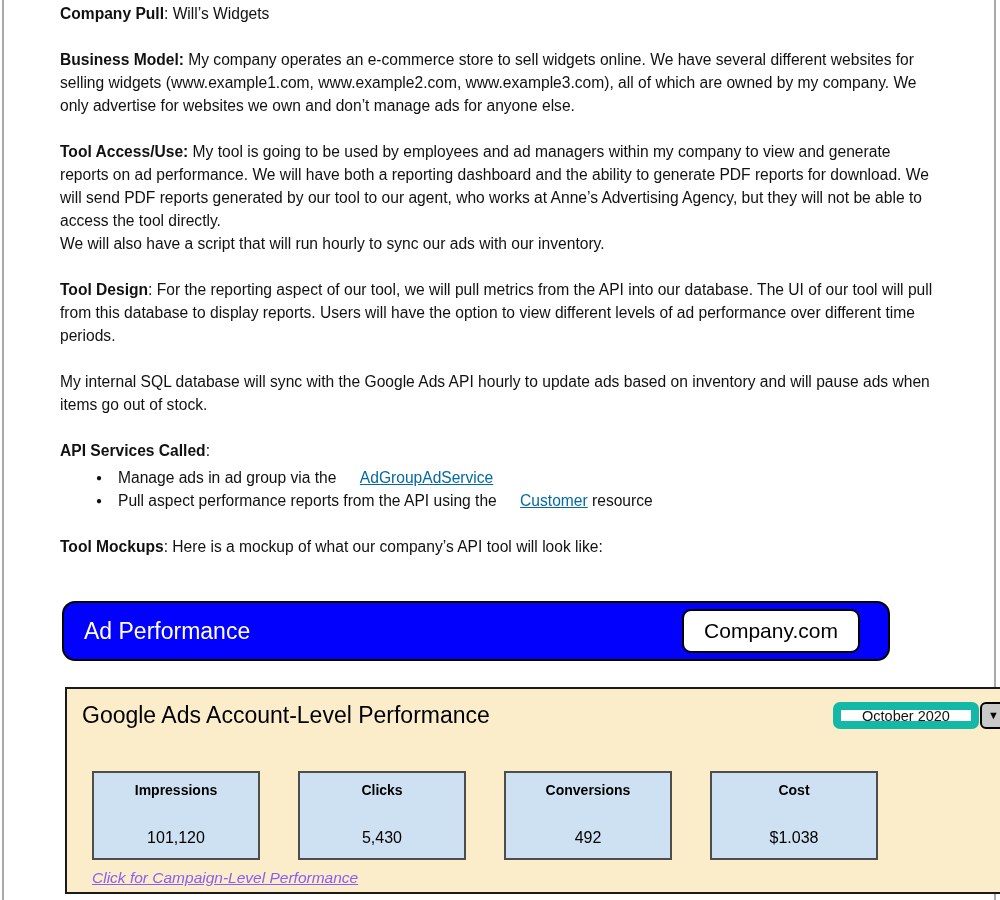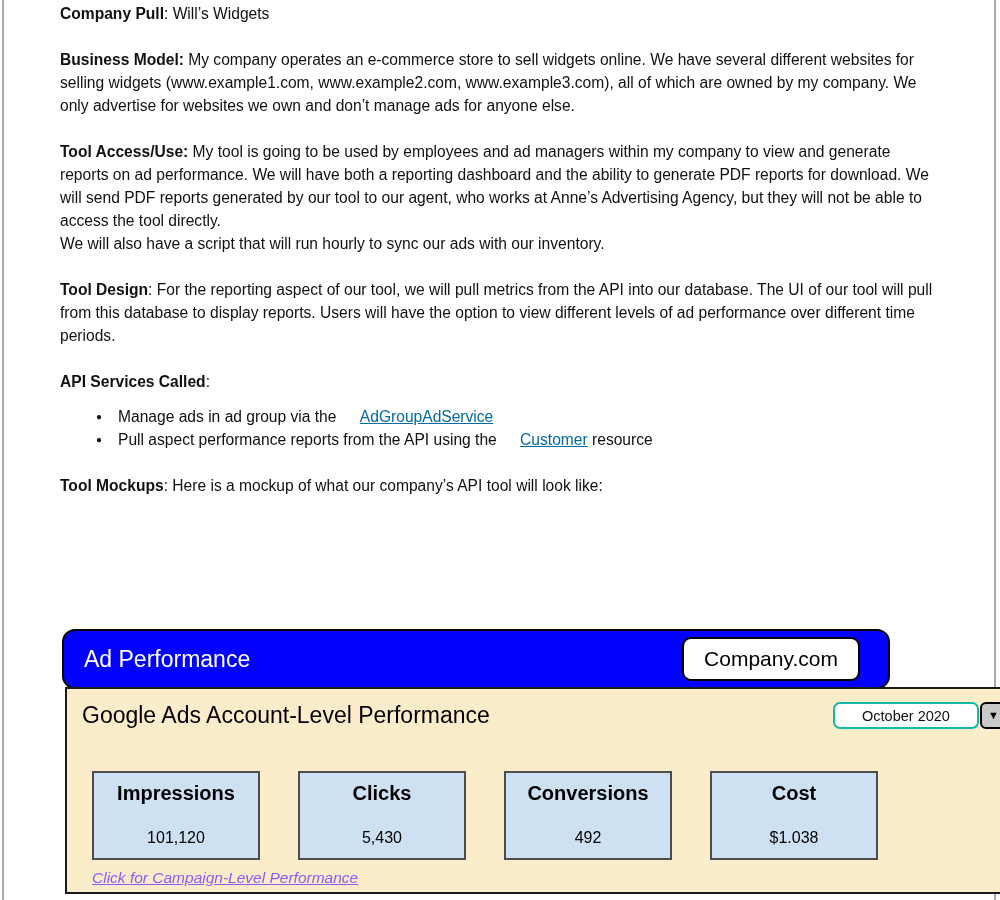--- a/index.html
+++ b/index.html
@@ -18,78 +18,79 @@
   .doc a, .doclink { color:#0369a1; text-decoration:underline; cursor:pointer;margin-left:19px; }
   .line2 { display:block; }
   ul.bullets { list-style:none; margin:0 0 23px 0; padding:0; }
   ul.bullets li { position:relative; padding-left:58px; line-height:23px; }
   ul.bullets li::before { content:"●"; position:absolute; left:36px; top:0; font-size:10px; }
 
   
   .appbar {
     position:absolute; left:62px; top:601px; width:828px; height:60px; box-sizing:border-box;
     background:#0101fd; border:2px solid #000; border-radius:13px;
-    display:flex; align-items:center;margin-top:28px;
+    display:flex; align-items:center;
   }
   .appbar-title { color:#fff; font-size:23px; margin-left:20px; }
   .site-btn {
     position:absolute; right:28px; top:6px; width:178px; height:44px; box-sizing:border-box;
     background:#fff; border:2px solid #000; border-radius:9px;
     font-family:inherit; font-size:21px; color:#000; cursor:pointer;
   }
 
   
   .panel {
     position:absolute; left:65px; top:687px; width:950px; height:207px; box-sizing:border-box;
     background:#fcedca; border:2px solid #1a1a1a;
   }
   .panel-head { position:absolute; top:13px; left:15px; right:6px; display:flex; justify-content:space-between; align-items:center; }
   .panel-title { font-size:23px; color:#000; }
   .dropdown { display:flex; align-items:center; gap:1px; }
   .dropdown-value {
     width:146px; height:27px; box-sizing:border-box; background:#fff;
-    border:2px solid #14b8a6; border-radius:7px; font-size:14.5px;
+    border:8px solid #14b8a6; border-radius:7px; font-size:14.5px;
     display:flex; align-items:center; justify-content:center; cursor:pointer;
   }
   .dropdown-btn {
     width:27px; height:27px; box-sizing:border-box; background:#c9c9c9;
     border:2px solid #000; border-radius:6px; padding:0; cursor:pointer;
     display:flex; align-items:center; justify-content:center;
   }
   .caret { font-size:11px; line-height:1; color:#000; }
 
   .cards { position:absolute; top:82px; left:25px; display:flex; gap:38px; }
   .card {
     width:168px; height:89px; box-sizing:border-box; background:#cee1f2; border:2px solid #4d4d4d;
     display:flex; flex-direction:column; align-items:center; justify-content:space-between;
     padding:9px 0 11px 0;
   }
-  .card-label { font-size:20px; font-weight:bold; color:#000; }
+  .card-label { font-size:14px; font-weight:bold; color:#000; }
   .card-value { font-size:16px; color:#000; }
 
   .panel-link { position:absolute; left:25px; top:180px; font-size:15.5px; color:#8b5cf6; text-decoration:underline; cursor:pointer;font-style:italic; }
 </style>
 </head>
 <body>
 
 <div class="page-edge left"></div>
 <div class="page-edge right"></div>
 
 <div class="doc">
 
   <p class="para"><span class="b">Company Pull</span><span>: Will’s Widgets</span></p>
 
   <p class="para"><span class="b">Business Model:</span><span> My company operates an e-commerce store to sell widgets online. We have several different websites for selling widgets (www.example1.com, www.example2.com, www.example3.com), all of which are owned by my company. We only advertise for websites we own and don’t manage ads for anyone else.</span></p>
 
   <p class="para"><span class="b">Tool Access/Use:</span><span> My tool is going to be used by employees and ad managers within my company to view and generate reports on ad performance. We will have both a reporting dashboard and the ability to generate PDF reports for download. We will send PDF reports generated by our tool to our agent, who works at Anne’s Advertising Agency, but they will not be able to access the tool directly.</span><span class="line2">We will also have a script that will run hourly to sync our ads with our inventory.</span></p>
 
   <p class="para"><span class="b">Tool Design</span><span>: For the reporting aspect of our tool, we will pull metrics from the API into our database. The UI of our tool will pull from this database to display reports. Users will have the option to view different levels of ad performance over different time periods.</span></p>
 
+  <p class="para"><span>My internal SQL database will sync with the Google Ads API hourly to update ads based on inventory and will pause ads when items go out of stock.</span></p>
 
-  <p class="para" style="margin-bottom:12px;"><span class="b">API Services Called</span><span>:</span></p>
+  <p class="para" style="margin-bottom:4px;"><span class="b">API Services Called</span><span>:</span></p>
 
   <ul class="bullets">
     <li><span>Manage ads in ad group via the </span><a class="doclink">AdGroupAdService</a><span></span></li>
     <li><span>Pull aspect performance reports from the API using the </span><a class="doclink">Customer</a><span> resource</span></li>
   </ul>
 
   <p class="para"><span class="b">Tool Mockups</span><span>: Here is a mockup of what our company’s API tool will look like:</span></p>
 
 </div>
 

